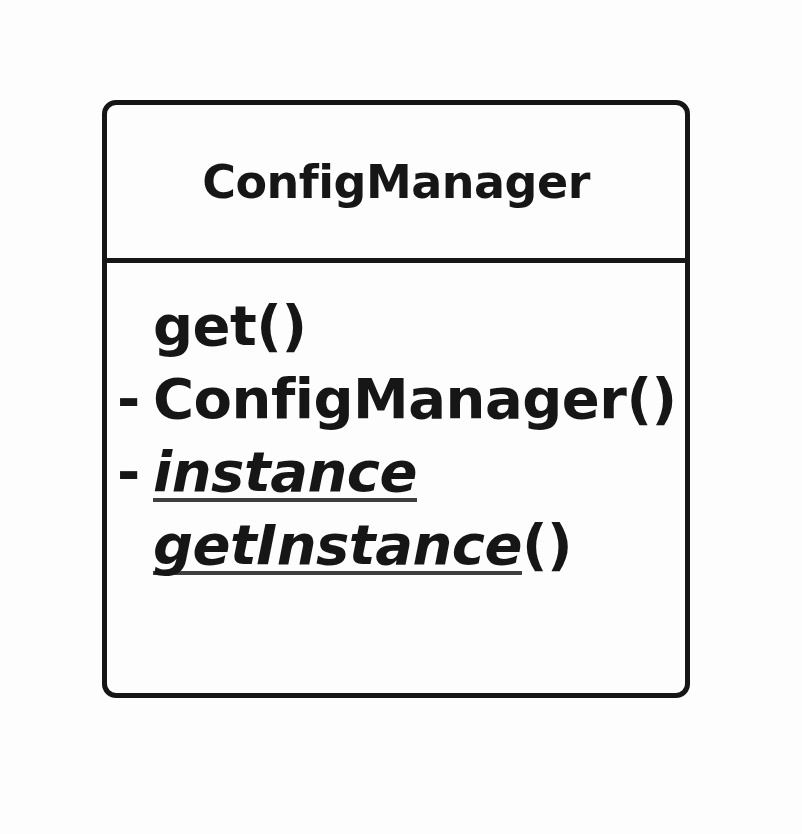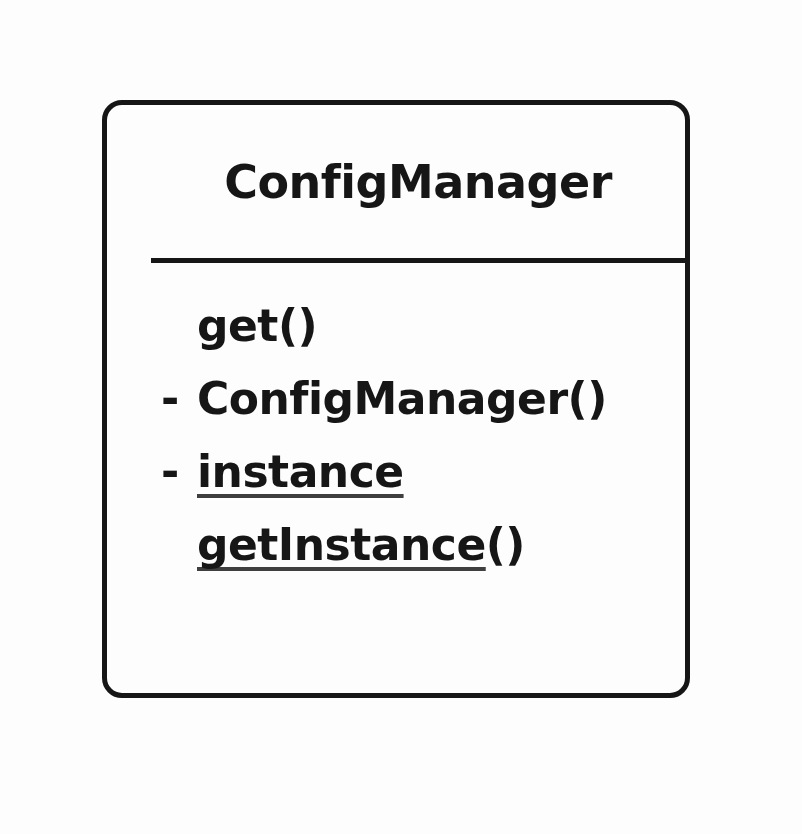--- a/index.html
+++ b/index.html
@@ -26,59 +26,59 @@
     position: absolute;
     inset: 0;
   }
   .class-box {
     position: absolute;
     left: 102px;
     top: 100px;
     width: 588px;
     height: 598px;
     border: 5px solid var(--stroke);
-    border-radius: 20px;
+    border-radius: 14px;
     background: var(--bg);
-    padding-left: 44px;
   }
   .class-header {
     height: 158px;
     display: flex;
     align-items: center;
     justify-content: center;
     border-bottom: 5px solid var(--stroke);
   }
   .class-title {
     font-size: 46px;
     font-weight: bold;
     letter-spacing: -0.5px;
     white-space: nowrap;
   }
   .class-members {
     padding: 26px 8px 0 46px;
-    font-size: 44px;
+    font-size: 56px;
     font-weight: bold;
     letter-spacing: -0.5px;
   }
   .member-row {
     position: relative;
     line-height: 73px;
     white-space: nowrap;
   }
   .member-prefix {
     position: absolute;
     left: -36px;
     top: 0;
   }
   .member-label.u {
     text-decoration: underline;
     text-decoration-thickness: 4px;
     text-underline-offset: 7px;
     text-decoration-color: var(--underline);
     text-decoration-skip-ink: none;
+    font-style: italic;
   }
 </style>
 </head>
 <body>
 
 <div class="canvas">
   <div class="class-box">
     <div class="class-header">
       <span class="class-title">ConfigManager</span>
     </div>

